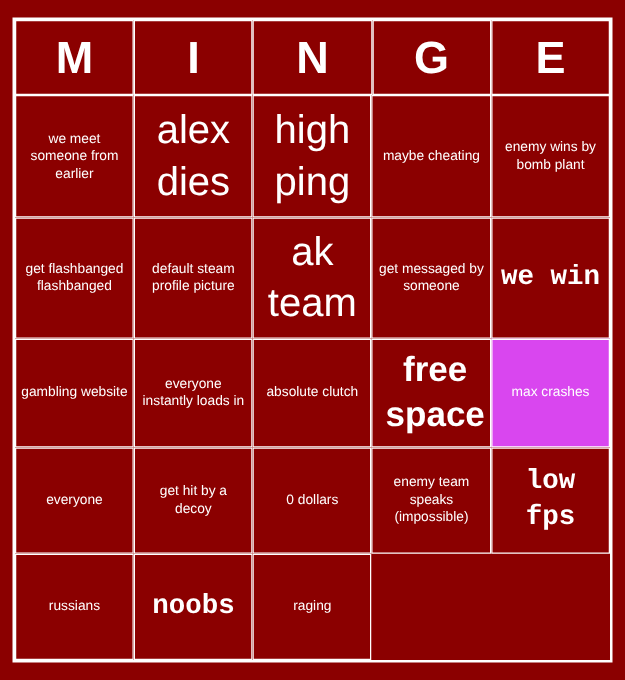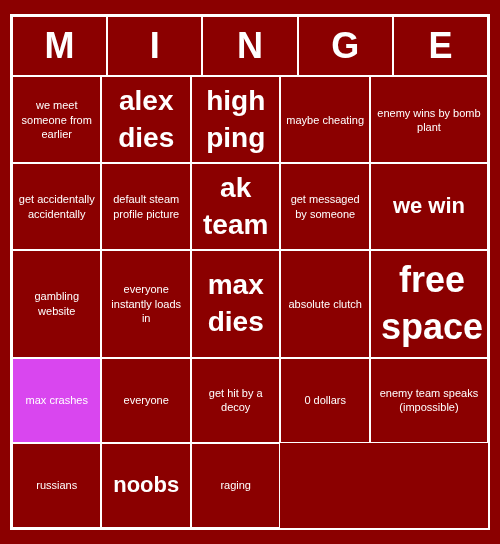--- a/index.html
+++ b/index.html
@@ -42,32 +42,33 @@
       text-align: center;
       padding: 6px 4px;
       min-height: 85px;
       display: flex;
       align-items: center;
       justify-content: center;
       font-size: 11px;
       line-height: 1.3;
     }
     .cell.large-text {
-      font-size: 28px;
-      font-weight: bold;
+      font-size: 32px;
+      font-weight: normal;
     }
     .cell.medium-text {
       font-size: 22px;
       font-weight: bold;
+      font-family: Liberation Mono, monospace;
     }
     .cell.black-bg {
       background: #d946ef;
     }
     .cell.free-space {
-      font-size: 36px;
+      font-size: 28px;
       font-weight: bold;
       padding-left: 10px;
     }
   </style>
 </head>
 <body>
 
 <div class="bingo-card">
   <div class="header-row">
     <div class="header-cell">M</div>
@@ -75,32 +76,32 @@
     <div class="header-cell">N</div>
     <div class="header-cell">G</div>
     <div class="header-cell">E</div>
   </div>
   <div class="grid" id="bingo-grid">
   <div class="cell">we meet someone from earlier</div>
       <div class="cell large-text">alex dies</div>
       <div class="cell large-text">high ping</div>
       <div class="cell">maybe cheating</div>
       <div class="cell">enemy wins by bomb plant</div>
-      <div class="cell">get accidentally accidentally</div>
+      <div class="cell">get flashbanged flashbanged</div>
       <div class="cell">default steam profile picture</div>
       <div class="cell large-text">ak team</div>
       <div class="cell">get messaged by someone</div>
       <div class="cell medium-text">we win</div>
       <div class="cell">gambling website</div>
       <div class="cell">everyone instantly loads in</div>
-      <div class="cell large-text">max dies</div>
       <div class="cell">absolute clutch</div>
       <div class="cell free-space">free space</div>
       <div class="cell black-bg">max crashes</div>
       <div class="cell">everyone</div>
       <div class="cell">get hit by a decoy</div>
       <div class="cell">0 dollars</div>
       <div class="cell">enemy team speaks (impossible)</div>
+      <div class="cell medium-text">low fps</div>
       <div class="cell">russians</div>
       <div class="cell medium-text">noobs</div>
       <div class="cell">raging</div>
     </div>
 </div>
 
 </body></html>

